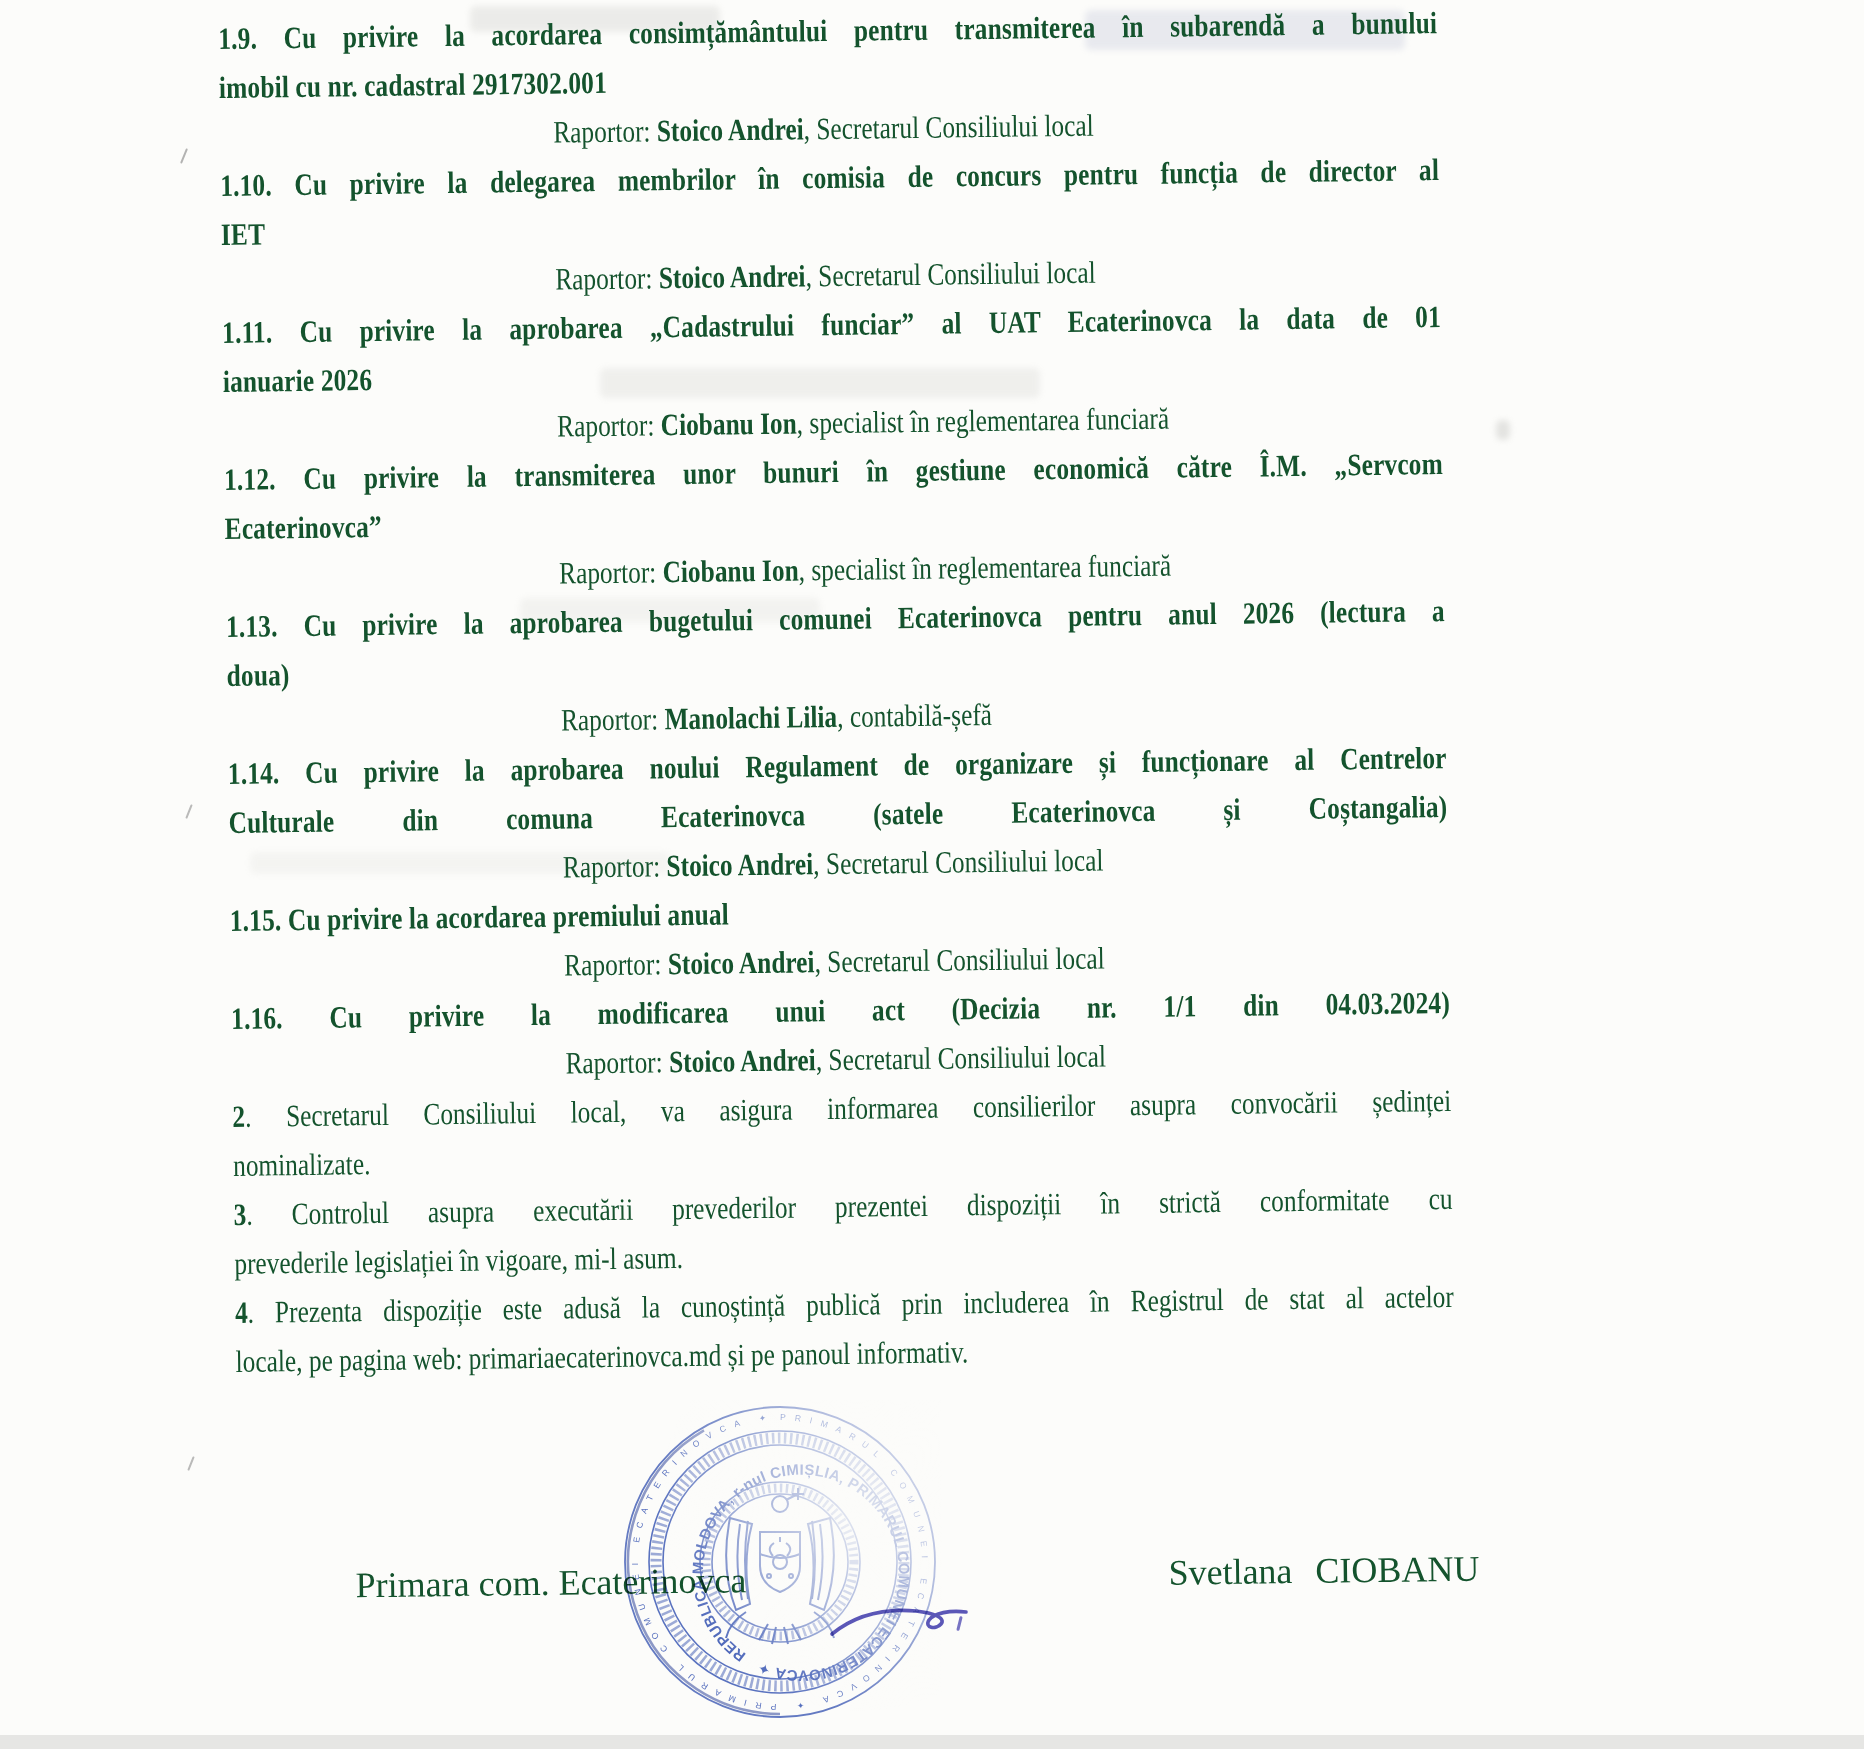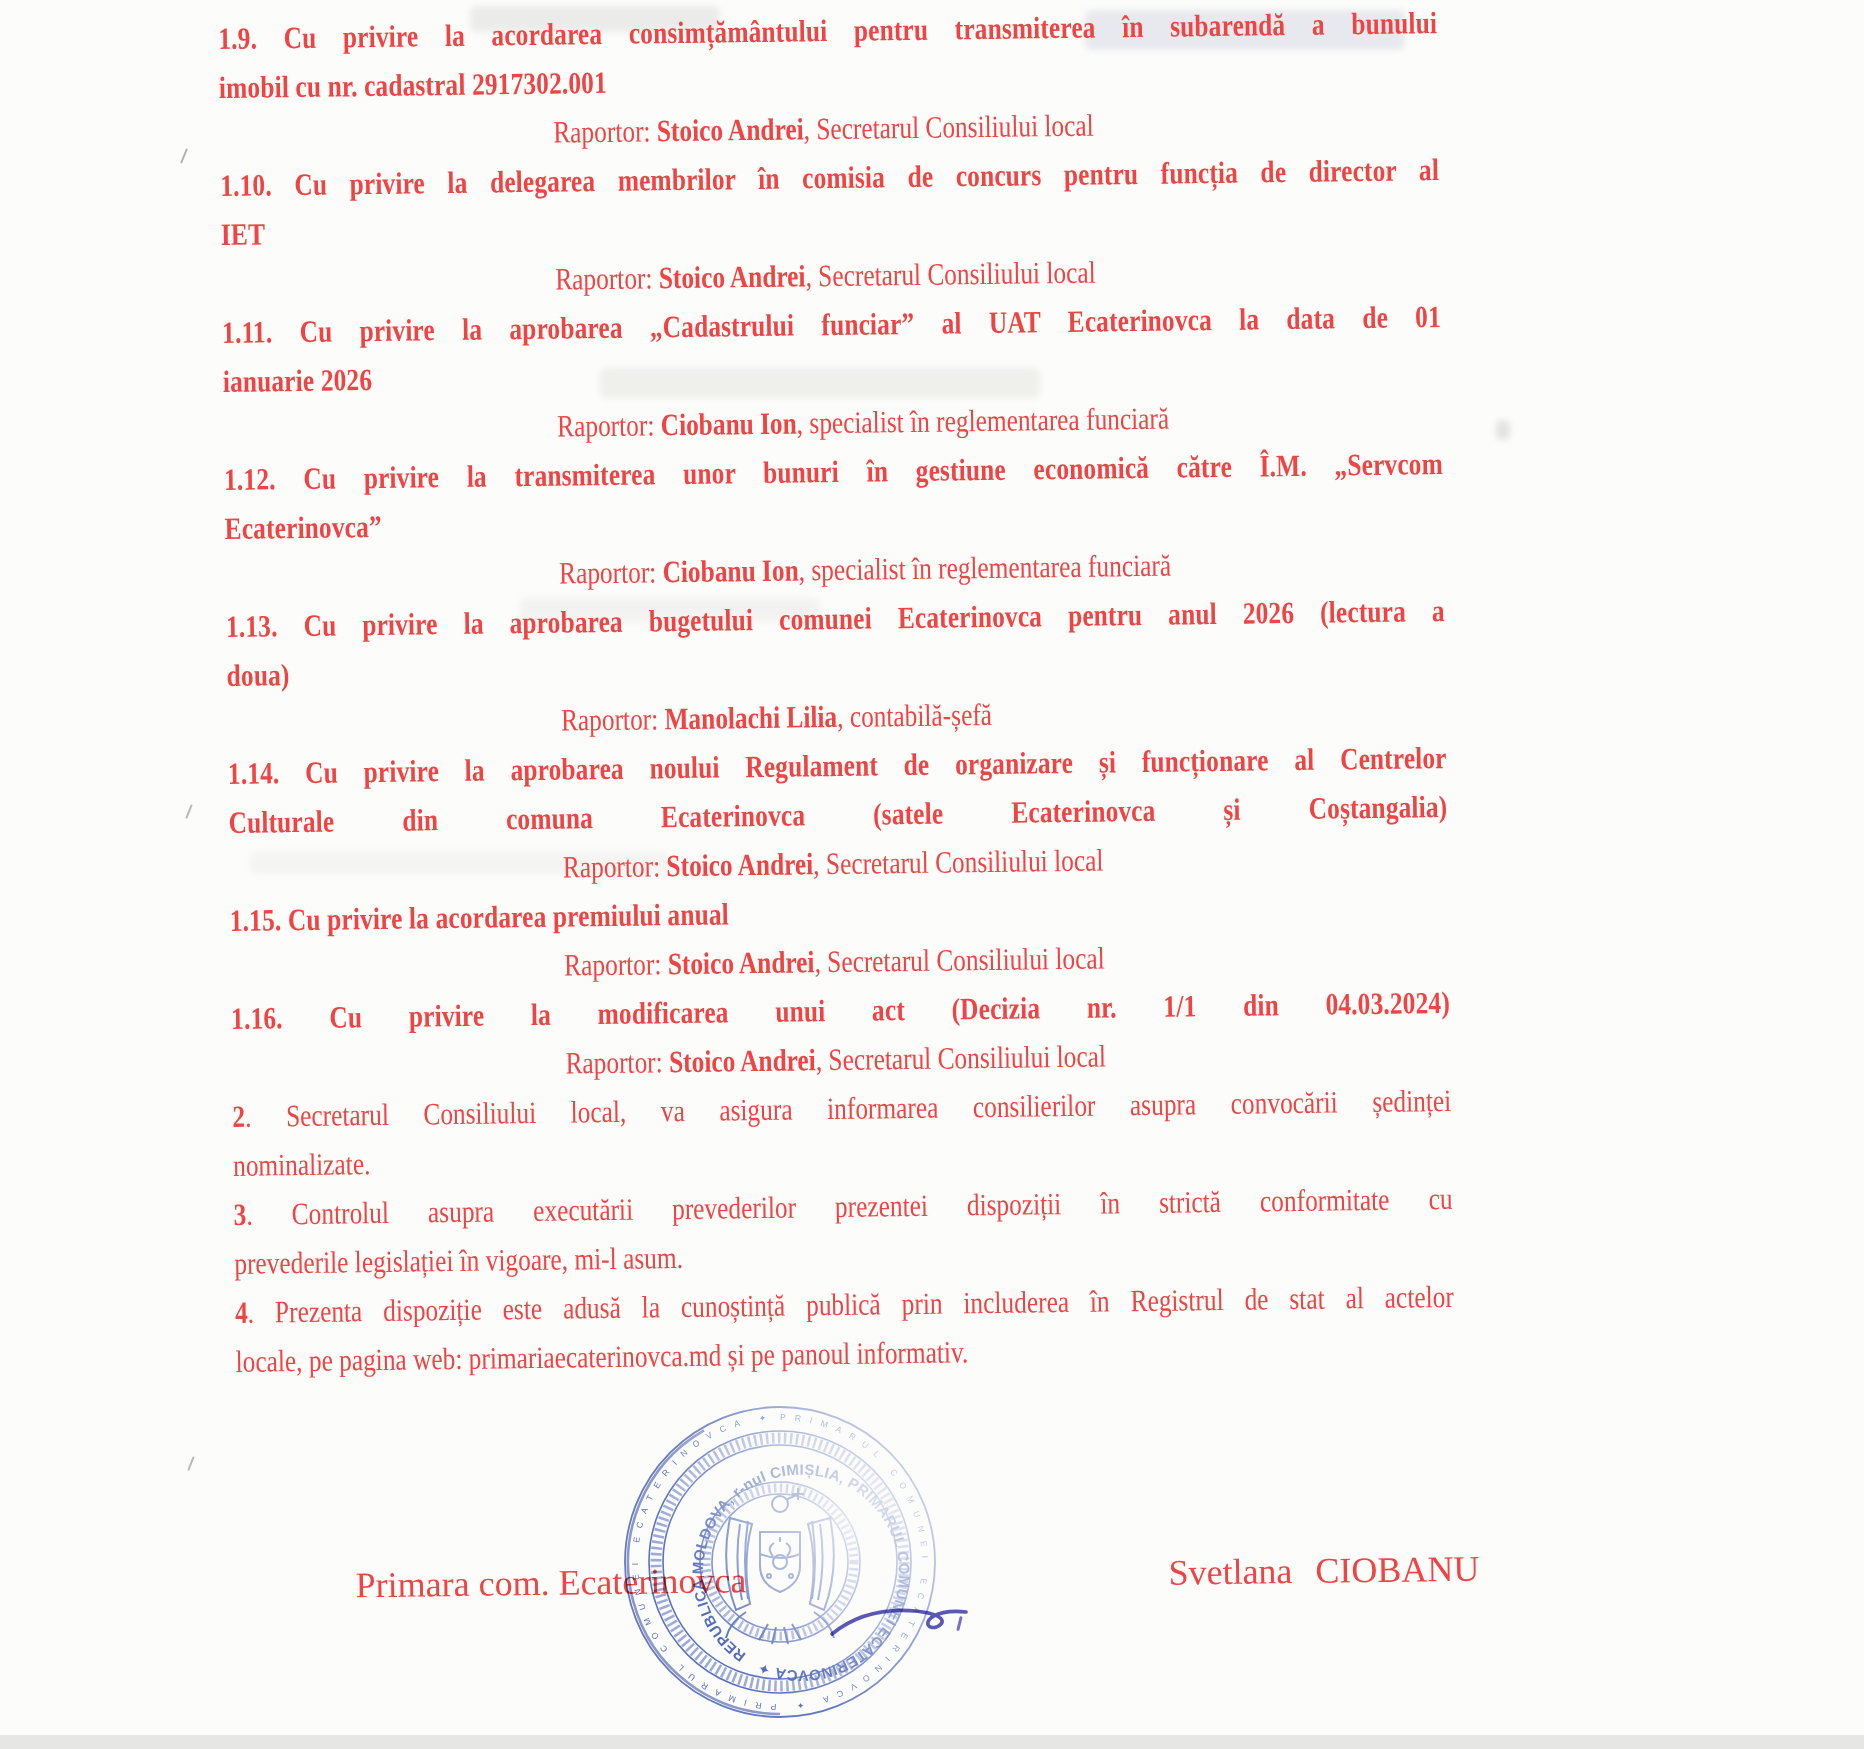--- a/index.html
+++ b/index.html
@@ -1,18 +1,18 @@
 <!DOCTYPE html>
 <html><head>
 <meta charset="utf-8">
 <style>
   html,body{margin:0;padding:0;background:#888;}
   .sheet{
     position:relative;width:1864px;height:1749px;background:#fcfcfa;
-    overflow:hidden;font-family:"Liberation Serif","DejaVu Serif",serif;color:#ef4444;
+    overflow:hidden;font-family:"Liberation Serif","DejaVu Serif",serif;color:#14532d;
   }
   .tilt{position:absolute;left:218px;top:14px;width:1224px;transform:rotate(-0.75deg);transform-origin:0 0;}
   .squeeze{width:1490px;transform:scaleX(0.818);transform-origin:0 0;}
   .L{height:49px;line-height:49px;font-size:31px;overflow:hidden;}
   .b{font-weight:bold;}
   .tj,.tl,.tf{font-weight:bold;letter-spacing:.2px;}
   .tj,.tf,.bj{text-align:justify;text-align-last:justify;text-justify:inter-word;}
   .rp{padding-left:408px;}
   .sig{position:absolute;font-size:36px;white-space:nowrap;}
   .smudge{position:absolute;filter:blur(3px);border-radius:6px;}

